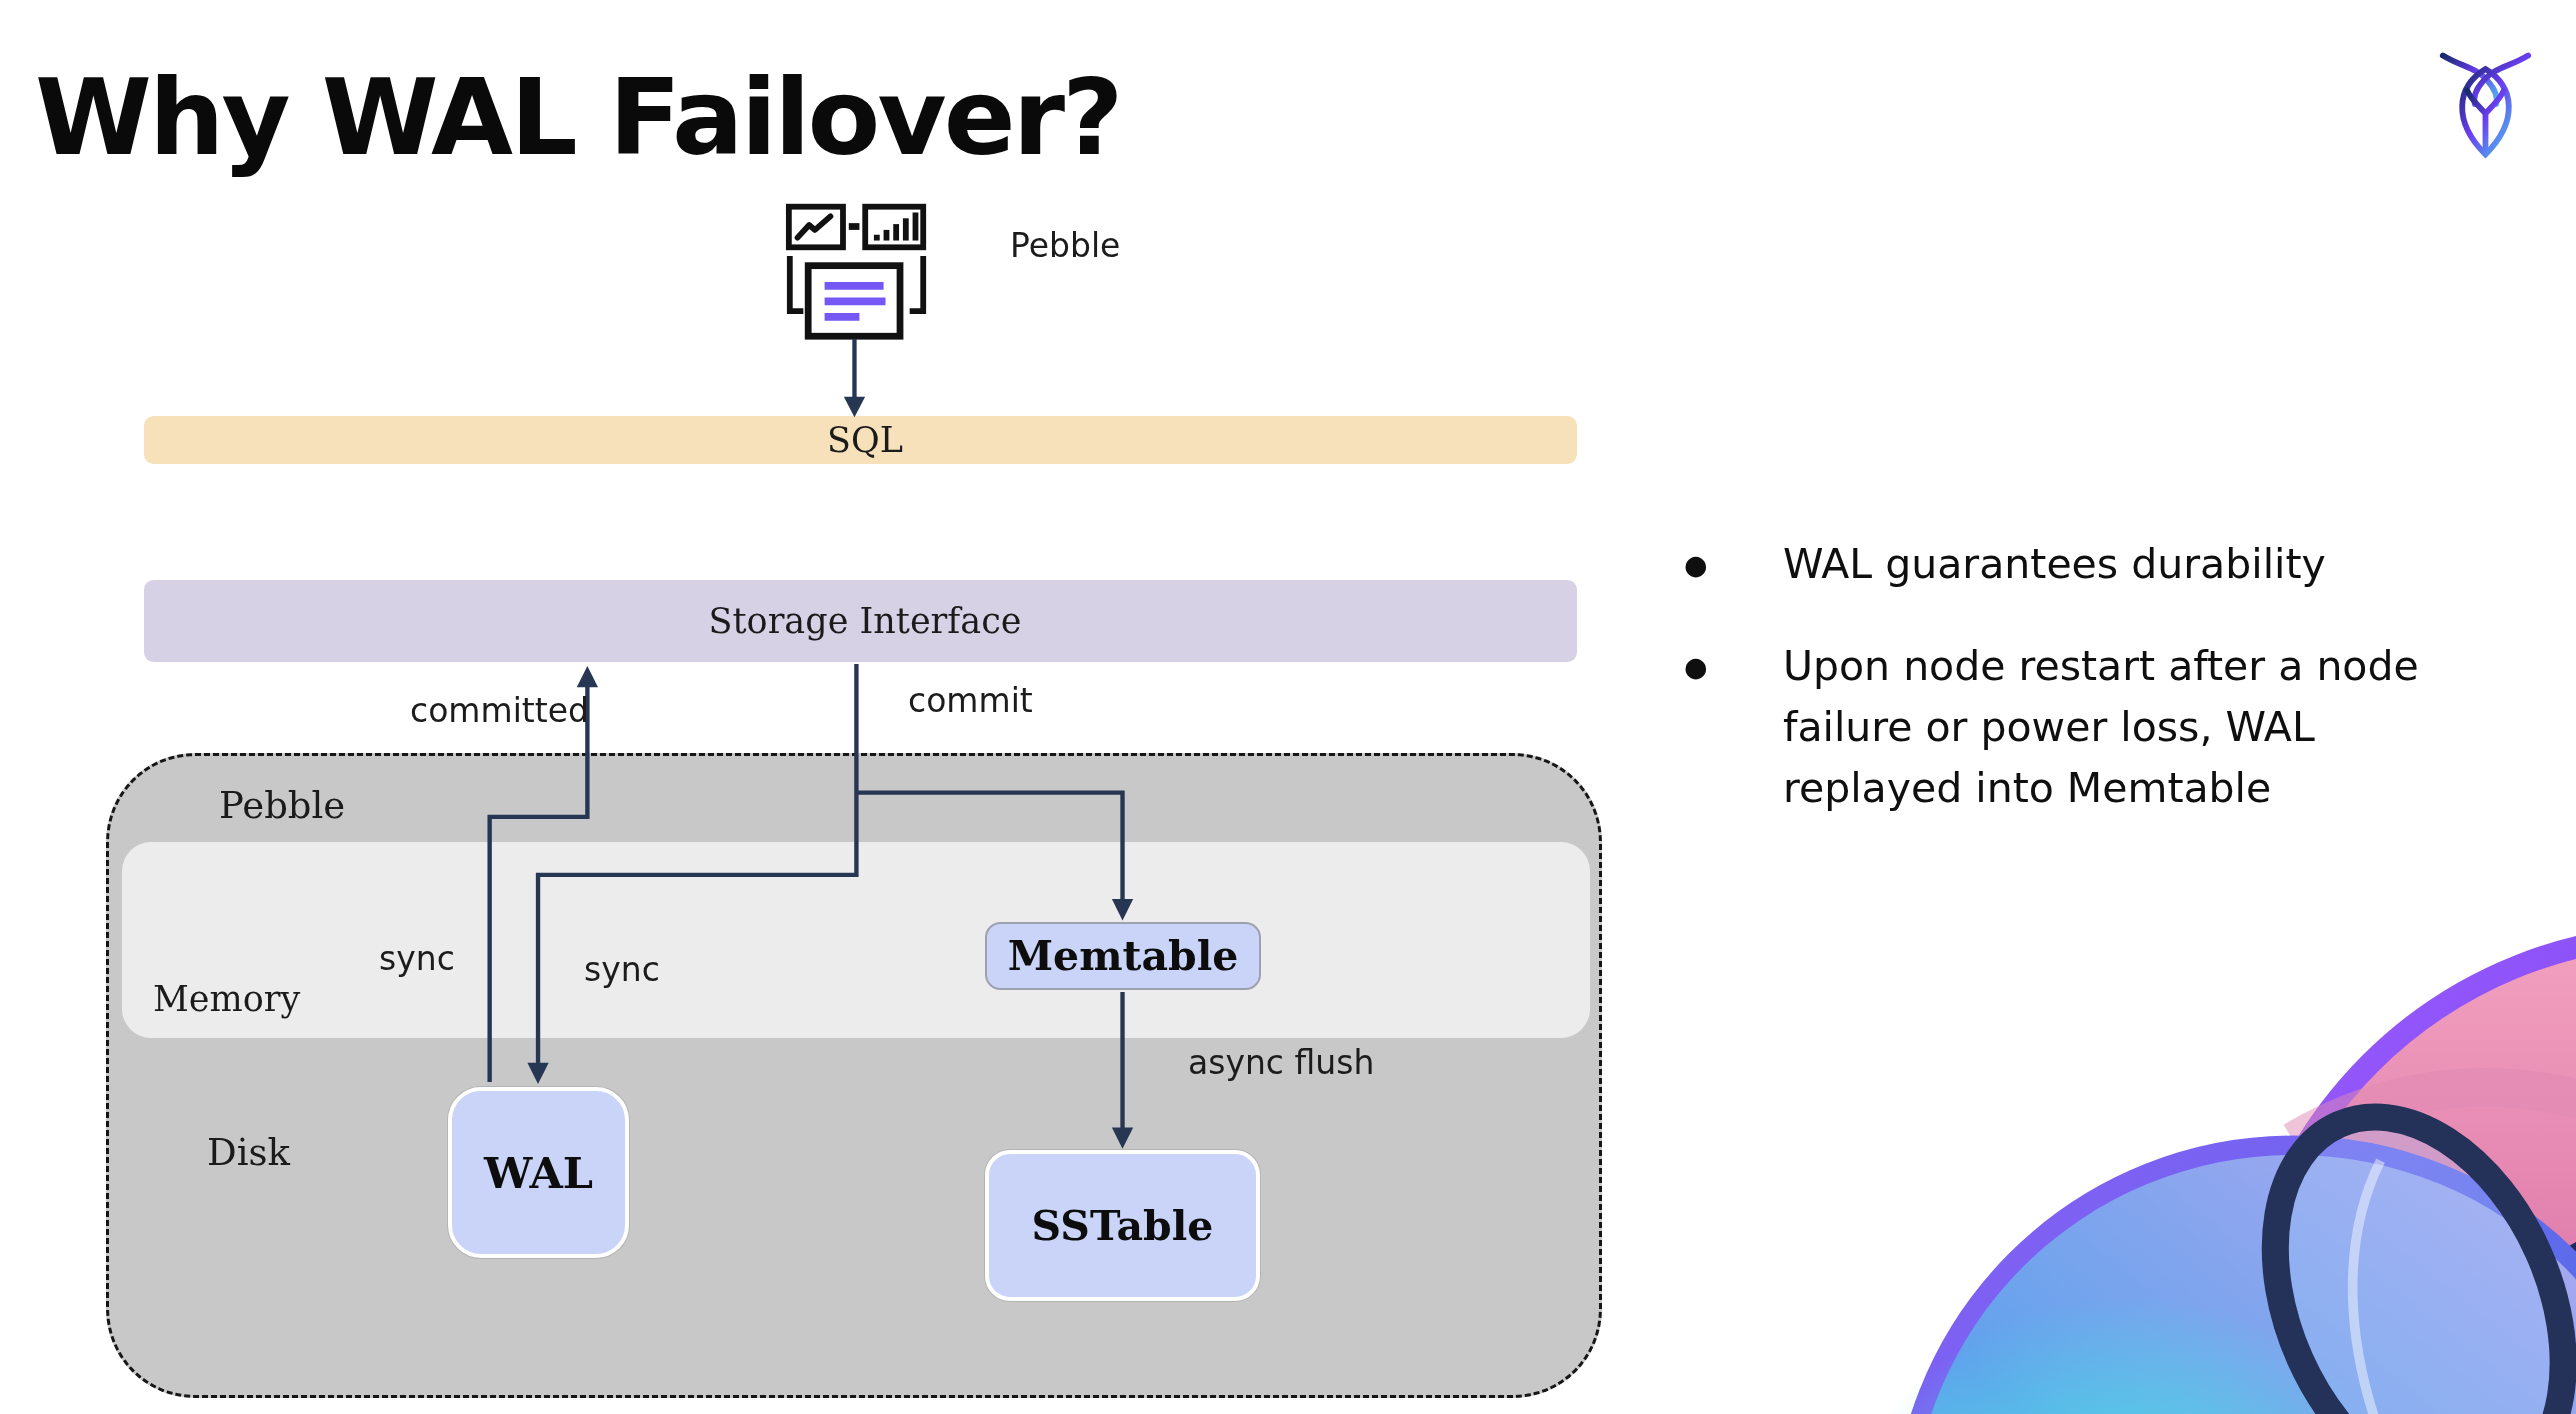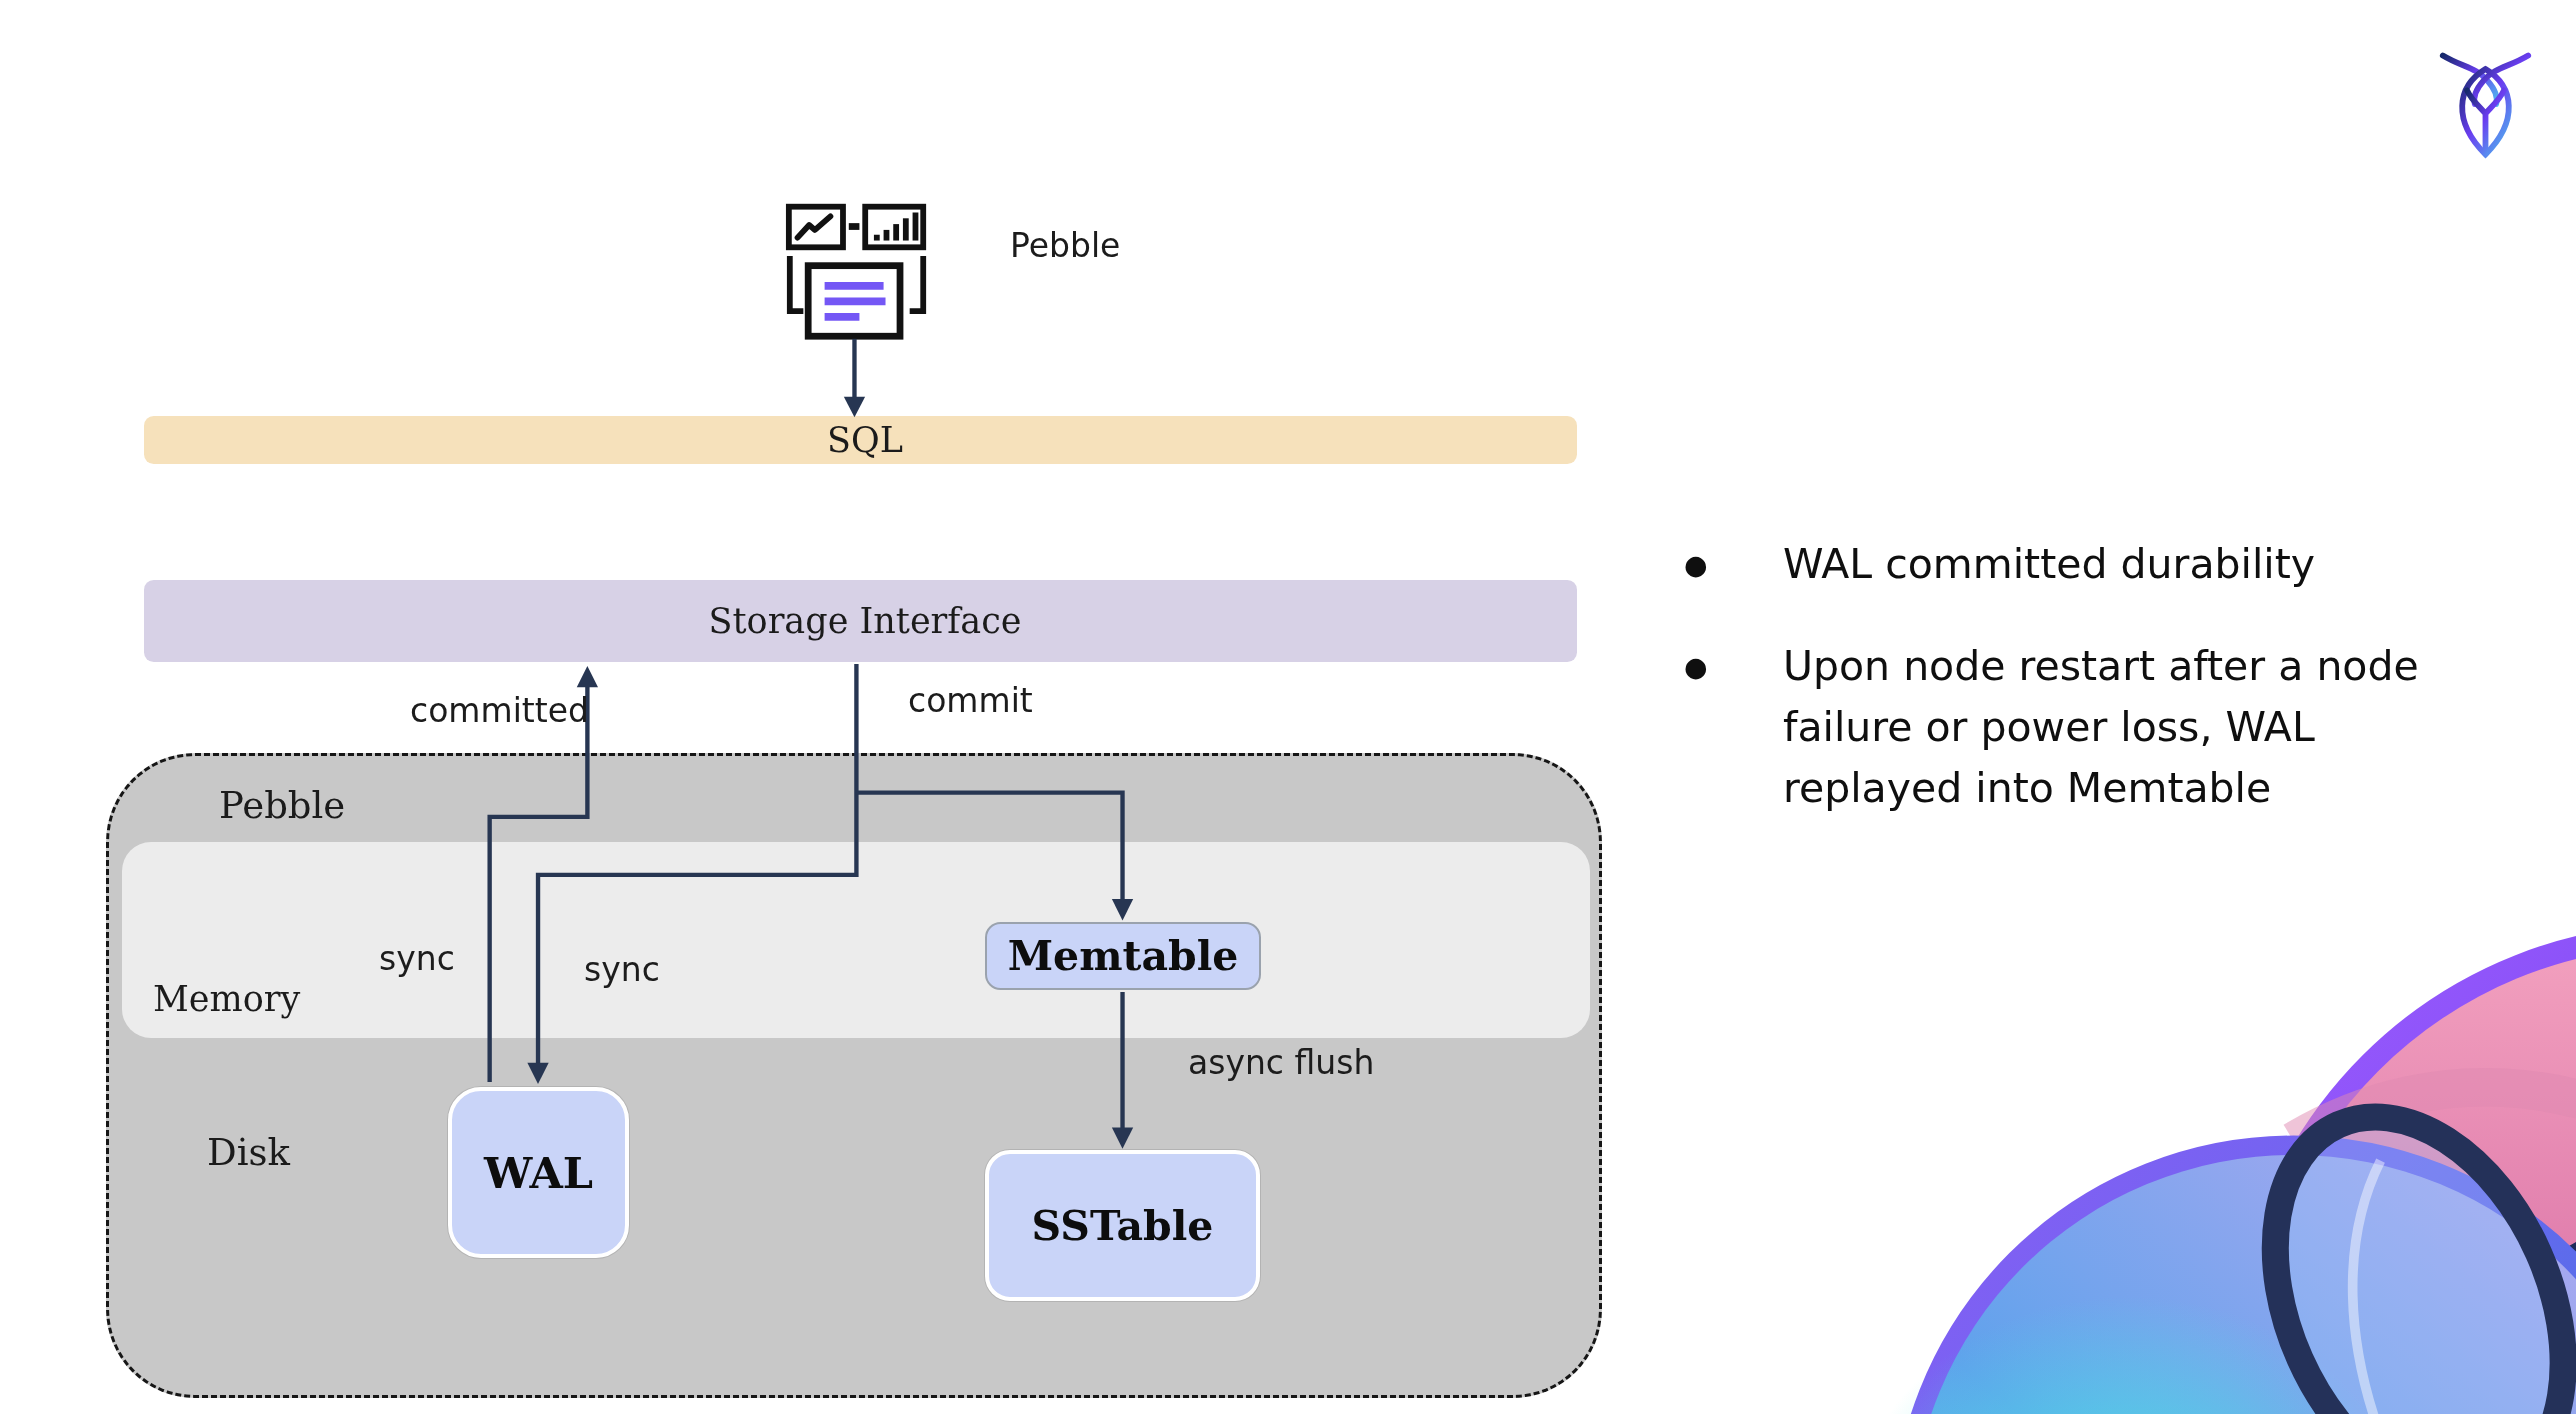--- a/index.html
+++ b/index.html
@@ -49,20 +49,21 @@
   .bullet-text{width:646px;}
 
   svg{display:block;}
   .overlay{pointer-events:none;}
 </style>
 </head>
 <body>
 
 <div class="slide">
 
+  <div class="abs title">Why WAL Failover?</div>
 
   <div class="abs" style="left:2437px;top:45px;width:97px;height:116px;">
     <svg width="97" height="116" viewBox="0 0 100 118">
       <defs>
         <linearGradient id="lg" x1="0" y1="0" x2="0.9" y2="1">
           <stop offset="0" stop-color="#16296B"></stop>
           <stop offset="0.5" stop-color="#6A3DF0"></stop>
           <stop offset="1" stop-color="#4FB3EE"></stop>
         </linearGradient>
       </defs>
@@ -157,21 +158,21 @@
   <div class="abs node node-memtable">
     <span>Memtable</span>
   </div>
   <div class="abs node node-sstable">
     <span>SSTable</span>
   </div>
 
   <div class="abs bullets">
     <div class="bullet-item">
       <span class="bullet-dot">●</span>
-      <span class="bullet-text">WAL committed durability</span>
+      <span class="bullet-text">WAL guarantees durability</span>
     </div>
     <div class="bullet-item">
       <span class="bullet-dot">●</span>
       <span class="bullet-text">Upon node restart after a node failure or power loss, WAL replayed into Memtable</span>
     </div>
   </div>
 
   <div class="abs" style="left:1839px;top:919px;width:737px;height:495px;">
     <svg width="737" height="495" viewBox="0 0 762 512">
       <defs>

